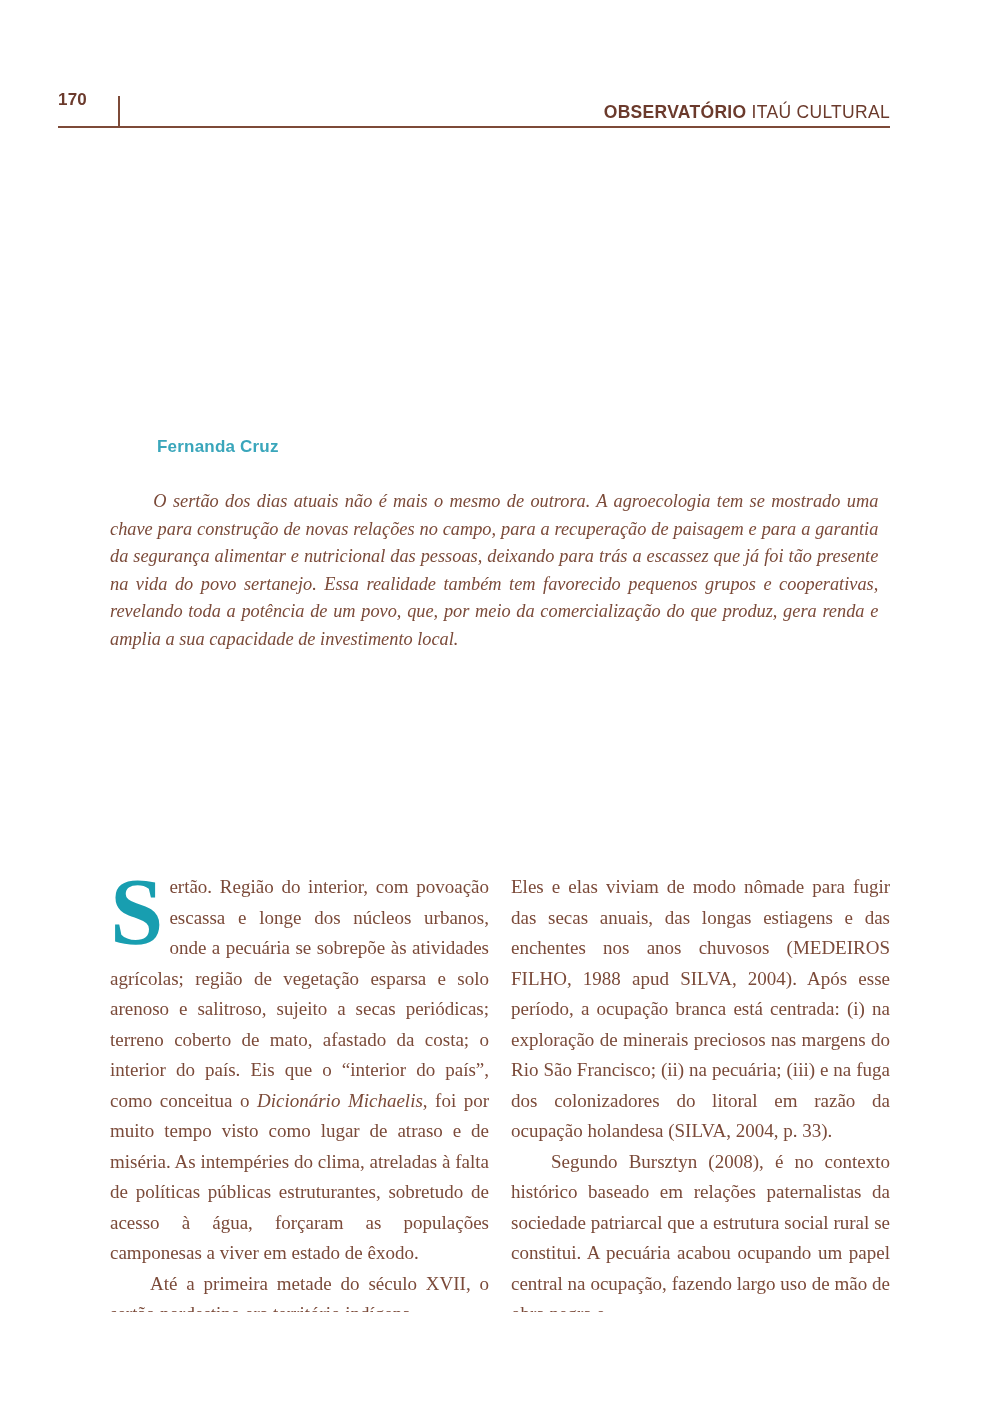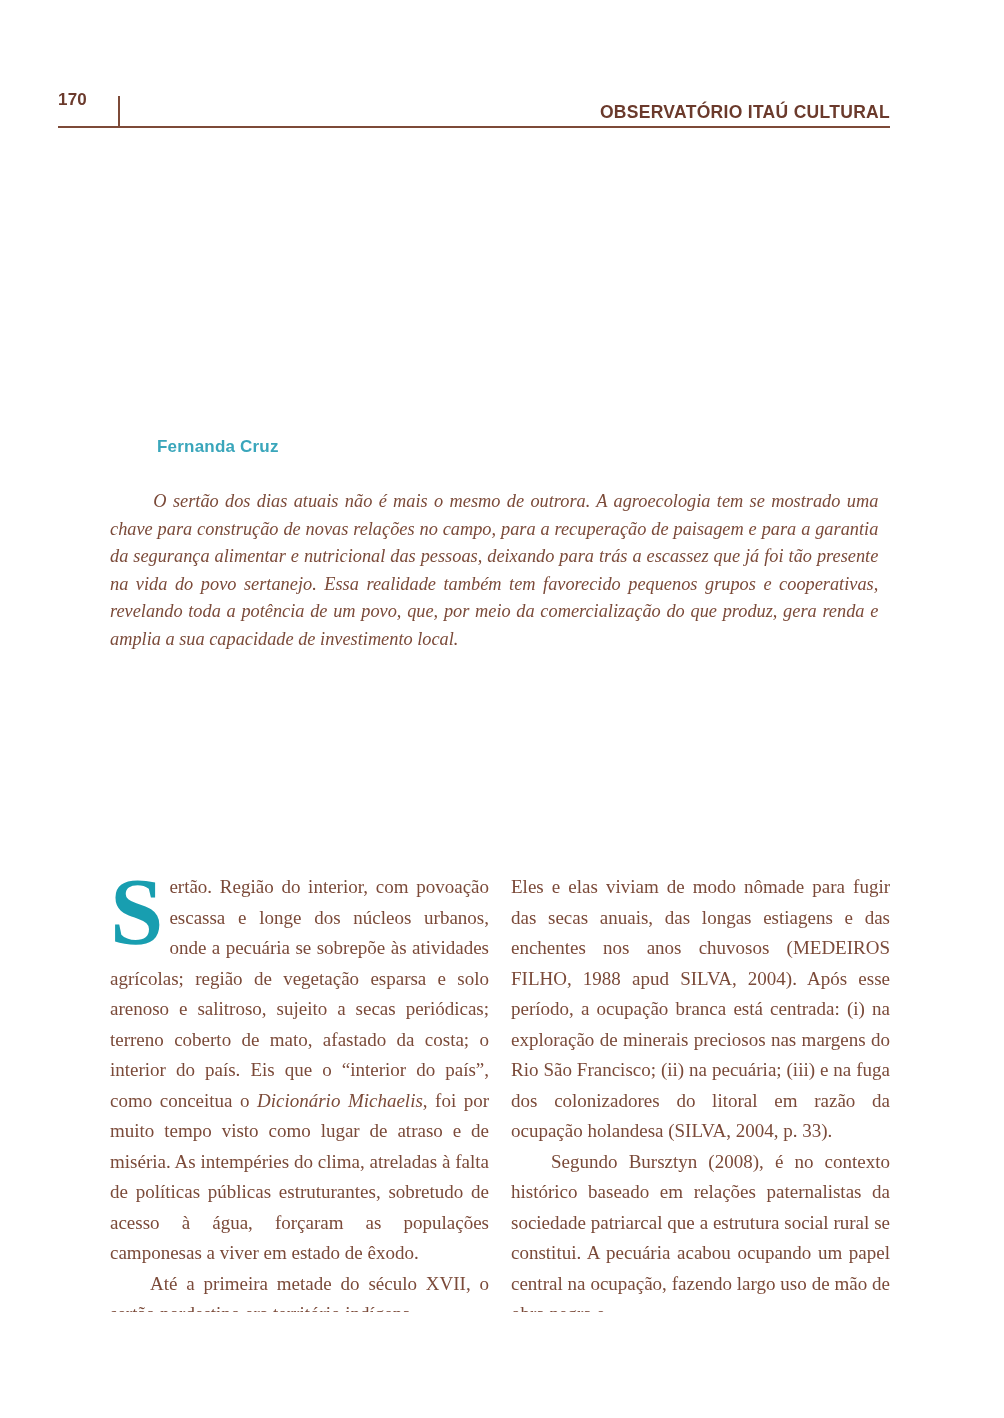--- a/index.html
+++ b/index.html
@@ -67,21 +67,21 @@
     line-height: 1;
     padding-bottom: 5px;
     letter-spacing: 0.3px;
     white-space: nowrap;
   }
   .rh-brand .brand-strong {
     font-weight: 700;
     margin-left: 16px;
   }
   .rh-brand .brand-light {
-    font-weight: 700;
+    font-weight: 400;
   }
 
   
   .title-block {
     position: absolute;
     left: 110px;
     top: 228px;
     width: 790px;
   }
   .title-main,

